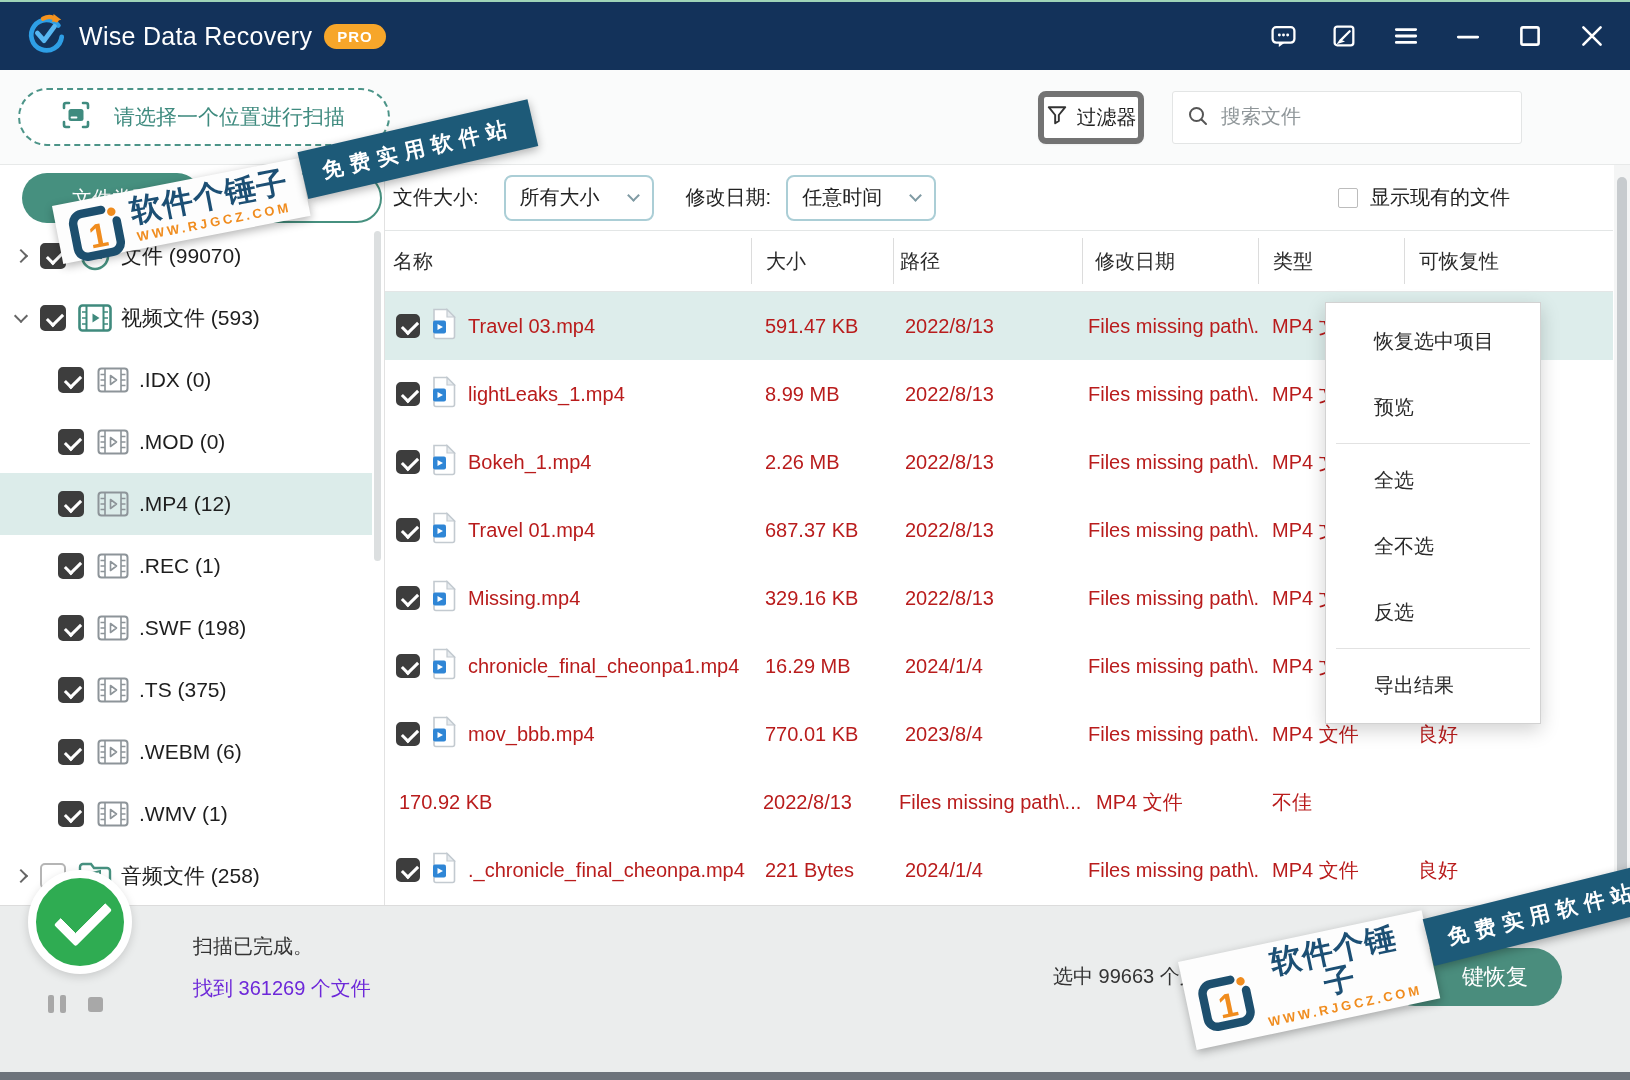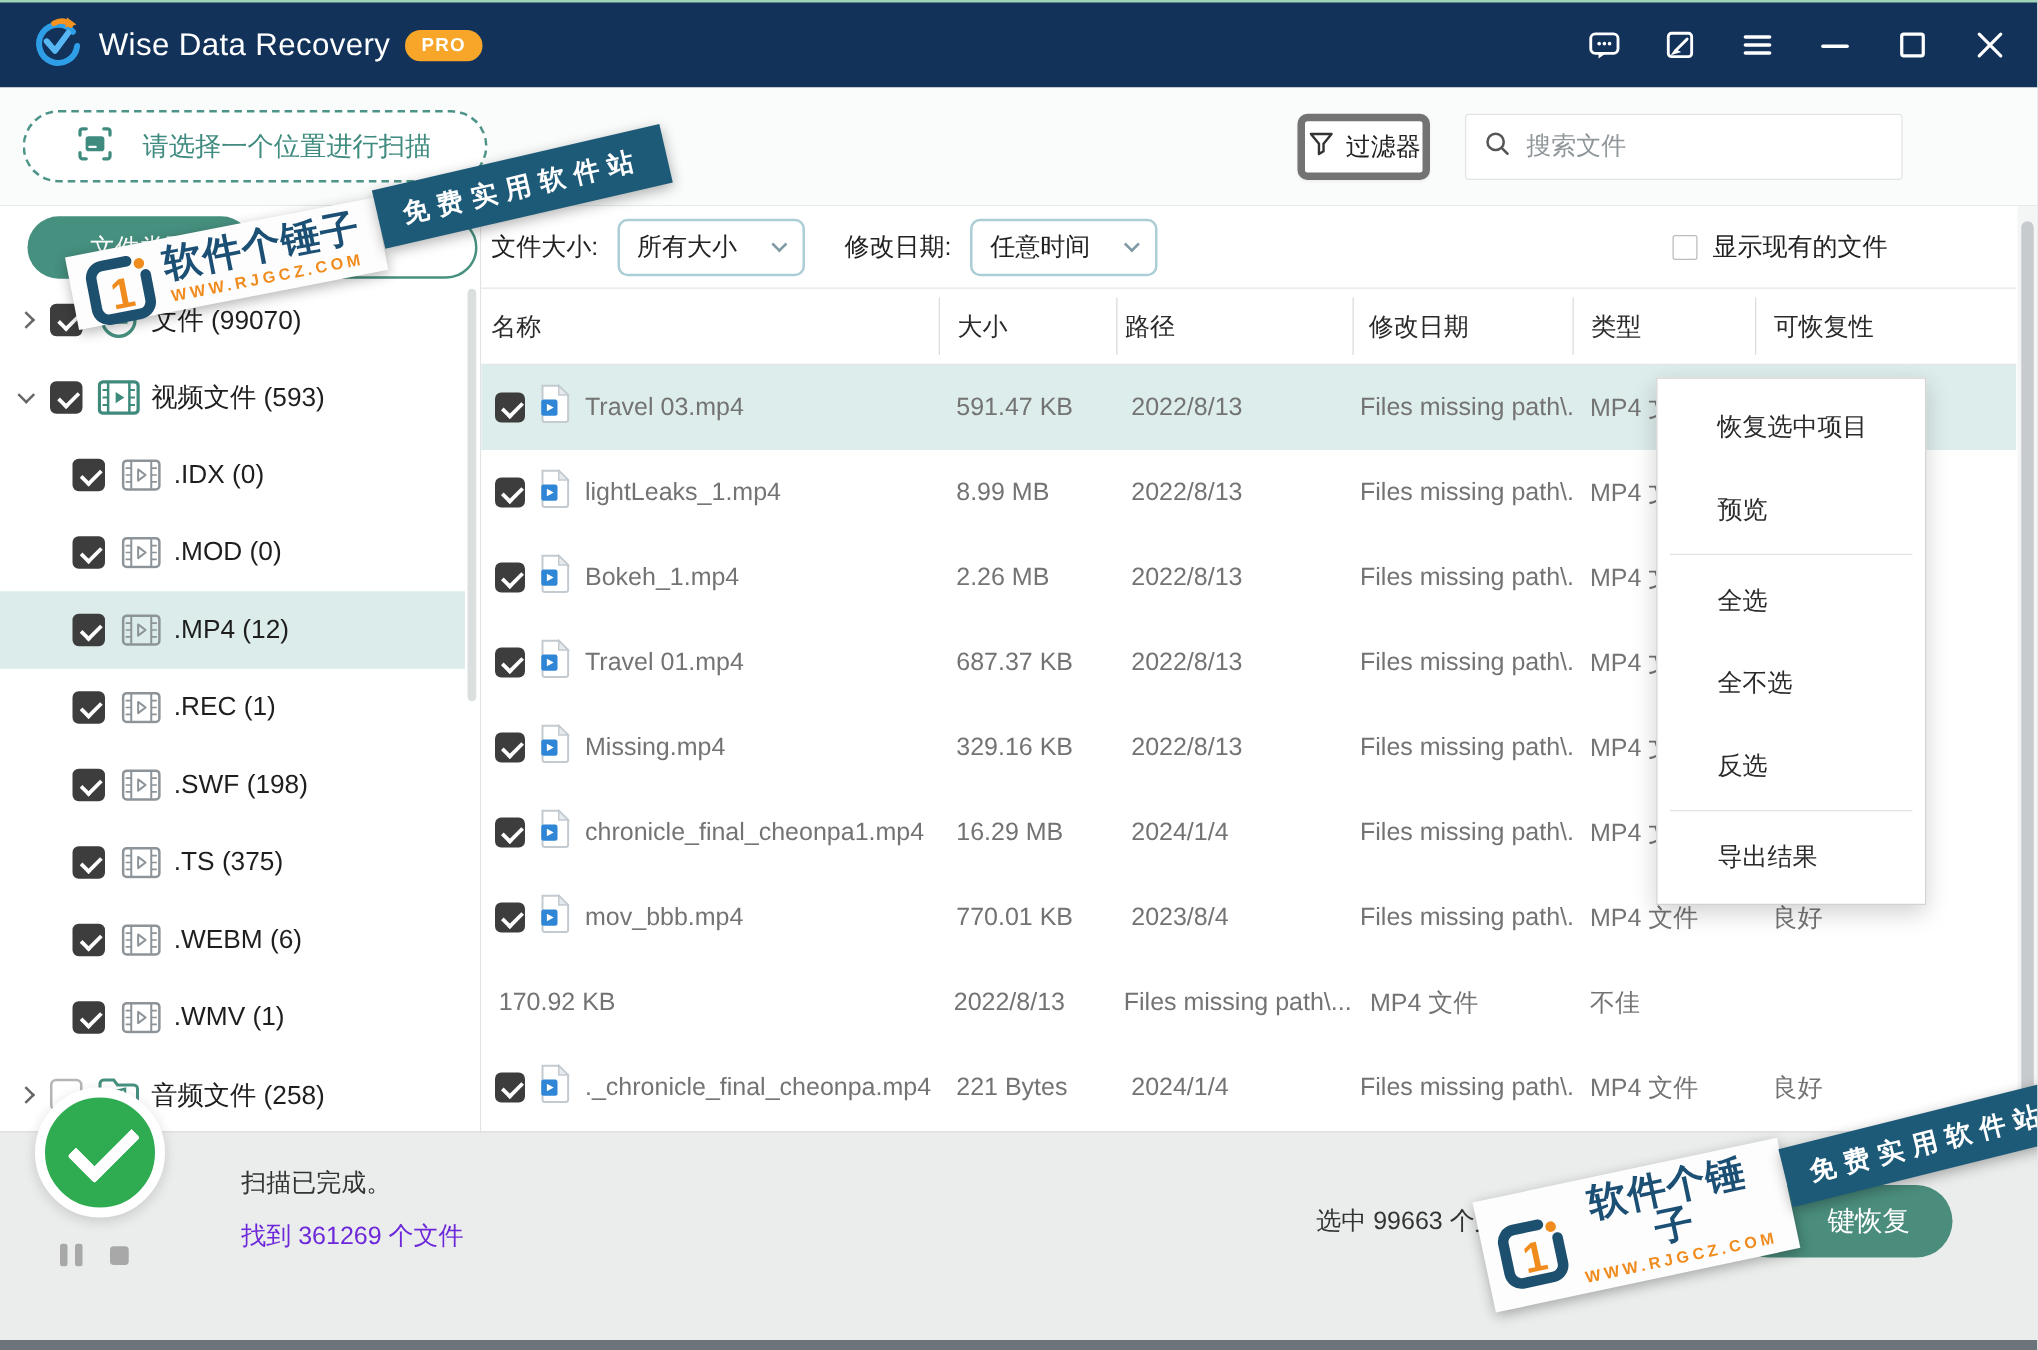--- a/index.html
+++ b/index.html
@@ -21,21 +21,21 @@
   .toolbar{position:absolute;left:0;top:70px;width:100%;height:95px;background:#fafbfb;border-bottom:1px solid #e7e9e9;}
   .select-loc{position:absolute;left:18px;top:18px;width:372px;height:58px;border:2px dashed #4c9488;
     border-radius:30px;background:#fff;display:flex;align-items:center;padding-left:40px;gap:22px;cursor:pointer;}
   .select-loc .lbl{color:#3f8b7f;font-size:21px;}
   .filter-btn{position:absolute;left:1038px;top:21px;width:106px;height:53px;border:6px solid #737373;
     border-radius:8px;background:#fff;display:flex;align-items:center;justify-content:center;gap:9px;
     font-size:20px;color:#222;cursor:pointer;box-shadow:0 1px 2px rgba(0,0,0,.05);}
   .search-box{position:absolute;left:1172px;top:21px;width:350px;height:53px;background:#fff;
     border:1px solid #e3e5e5;border-radius:3px;display:flex;align-items:center;padding:0 14px;gap:10px;}
   .search-box input{border:none;outline:none;font-size:20px;width:100%;color:#6d28d9;background:transparent;
-    font-family:Liberation Serif, serif;}
+    font-family:Liberation Mono, monospace;}
   .search-box input::placeholder{color:#8f9699;}
   
   .sidebar{position:absolute;left:0;top:165px;width:385px;height:740px;background:#fff;border-right:1px solid #e2e2e2;overflow:hidden;}
   .tab-filled{position:absolute;left:22px;top:8px;width:180px;height:50px;background:#46907f;border-radius:25px;
     color:#fff;font-size:20px;display:flex;align-items:center;justify-content:center;cursor:pointer;}
   .tab-outline{position:absolute;left:204px;top:8px;width:178px;height:50px;border:2px solid #46907f;
     border-radius:25px;background:#fff;cursor:pointer;}
   .tree{position:absolute;left:0;top:60px;width:385px;}
   .tree-item{height:62px;width:372px;display:flex;align-items:center;cursor:pointer;position:relative;}
   .tree-item.selected{background:#dcecea;}
@@ -55,37 +55,37 @@
   .sb-scroll{position:absolute;right:3px;top:66px;width:7px;height:330px;background:#dcdfe0;border-radius:4px;}
   
   .main{position:absolute;left:385px;top:165px;width:1245px;height:740px;background:#fff;}
   .filterrow{position:absolute;left:0;top:0;width:100%;height:65px;display:flex;align-items:center;}
   .flabel{font-size:20px;color:#222;}
   .fl-size{margin-left:8px;}
   .dropdown{width:150px;height:46px;border:2px solid #abced6;border-radius:8px;display:flex;align-items:center;
     padding:0 14px;font-size:20px;color:#222;cursor:pointer;background:#fff;}
   .dropdown .dval{flex:1;}
   .dd-chev{width:9px;height:9px;border-right:2px solid #7f9aa3;border-bottom:2px solid #7f9aa3;transform:rotate(45deg);margin-top:-4px;}
-  .dd1{margin-left:15px;}
+  .dd1{margin-left:25px;}
   .fl-date{margin-left:32px;}
   .dd2{margin-left:15px;}
   .show-exist{position:absolute;right:120px;top:0;height:65px;display:flex;align-items:center;gap:12px;cursor:pointer;}
   .mini-cbx{width:20px;height:20px;border:1px solid #bcbcbc;border-radius:2px;background:#fff;}
   .show-exist .lbl{font-size:20px;color:#222;}
   .thead{position:absolute;left:0;top:65px;width:1228px;height:62px;display:grid;
     grid-template-columns:366px 142px 189px 176px 146px auto;align-items:center;
     border-top:1px solid #e3e6e6;border-bottom:1px solid #e3e6e6;}
   .thcell{font-size:20px;color:#2a2a2a;height:46px;display:flex;align-items:center;}
   .thcell + .thcell{border-left:1px solid #dcdcdc;}
   .th0{padding-left:8px;}.th1{padding-left:14px;}.th2{padding-left:12px;}.th3{padding-left:6px;}
   .th4{padding-left:14px;}.th5{padding-left:14px;}
   .rows{position:absolute;left:0;top:127px;width:1228px;}
   .trow{display:grid;grid-template-columns:366px 142px 189px 176px 146px auto;align-items:center;height:68px;cursor:pointer;}
   .trow.selected{background:#ddedeb;}
-  .tcell{font-size:20px;color:#737373;white-space:nowrap;overflow:hidden;}
+  .tcell{font-size:20px;color:#b91c1c;white-space:nowrap;overflow:hidden;}
   .tc-name{display:flex;align-items:center;padding-left:11px;gap:11px;}
   .tc-name .cbx{width:24px;height:24px;}
   .tc-name .cbx.checked::after{left:4px;top:5px;}
   .tc-size{padding-left:14px;}.tc-date{padding-left:12px;}.tc-path{padding-left:6px;}
   .tc-type{padding-left:14px;}.tc-rec{padding-left:14px;}
   .main-scroll-track{position:absolute;right:0;top:0;width:16px;height:740px;background:#f4f5f5;}
   .main-scroll-thumb{position:absolute;right:3px;top:12px;width:10px;height:710px;background:#c7cbce;border-radius:5px;}
   
   .context-menu{position:absolute;left:1325px;top:302px;width:216px;background:#fff;border:1px solid #d2d2d2;
     box-shadow:0 6px 18px rgba(0,0,0,.18);padding:5px 0;z-index:40;}

